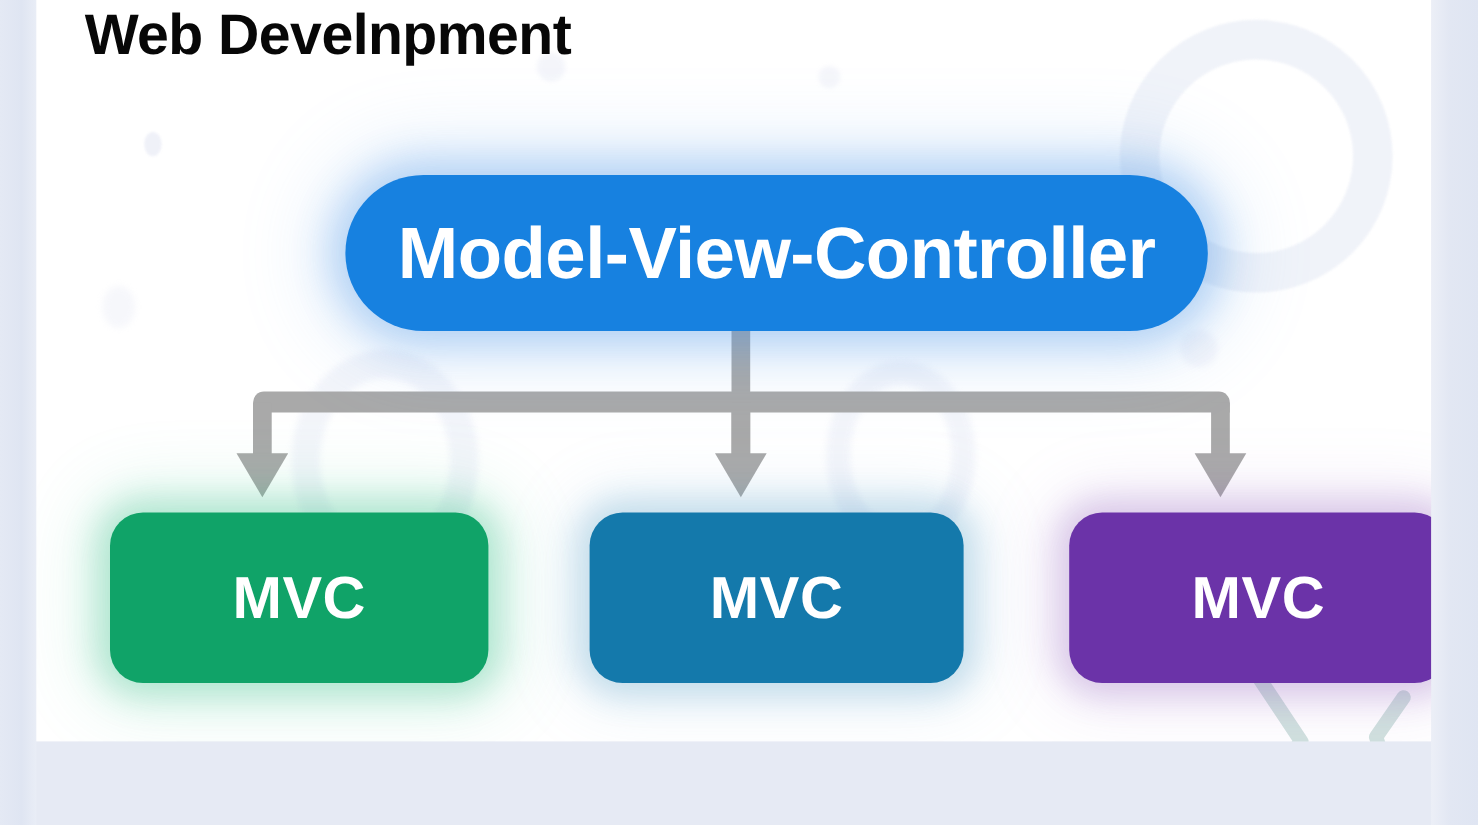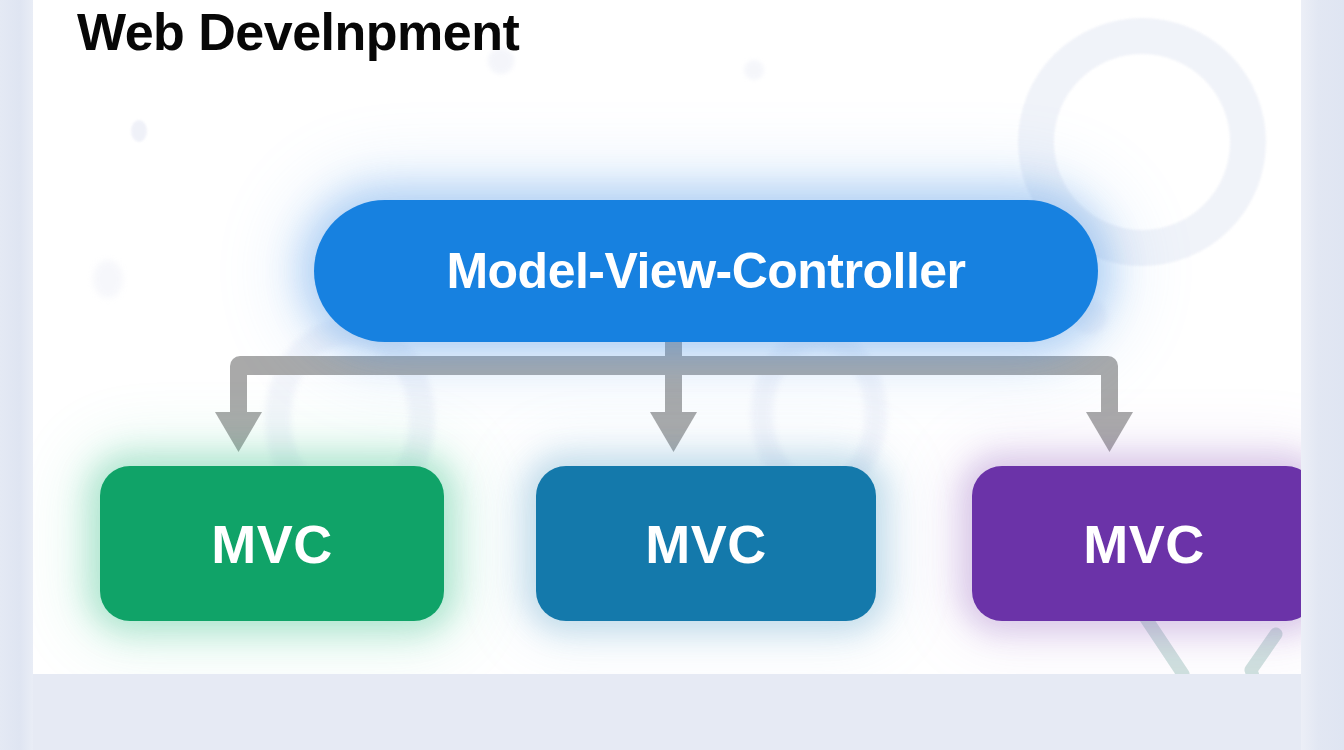--- a/index.html
+++ b/index.html
@@ -129,26 +129,25 @@
     user-select: none;
   }
 
   .node-root {
     left: 281px;
     top: 159px;
     width: 784px;
     height: 142px;
     border-radius: 71px;
     background: #1781e0;
-    font-size: 50px;
+    font-size: 66px;
     letter-spacing: -0.5px;
     box-shadow:
       0 0 34px 14px rgba(59,140,230,.30),
       0 0 70px 30px rgba(110,170,240,.18);
-    margin-top: 41px;
   }
 
   .node-child {
     height: 155px;
     border-radius: 30px;
     font-size: 54px;
     letter-spacing: 0.5px;
     top: 466px;
   }
 

